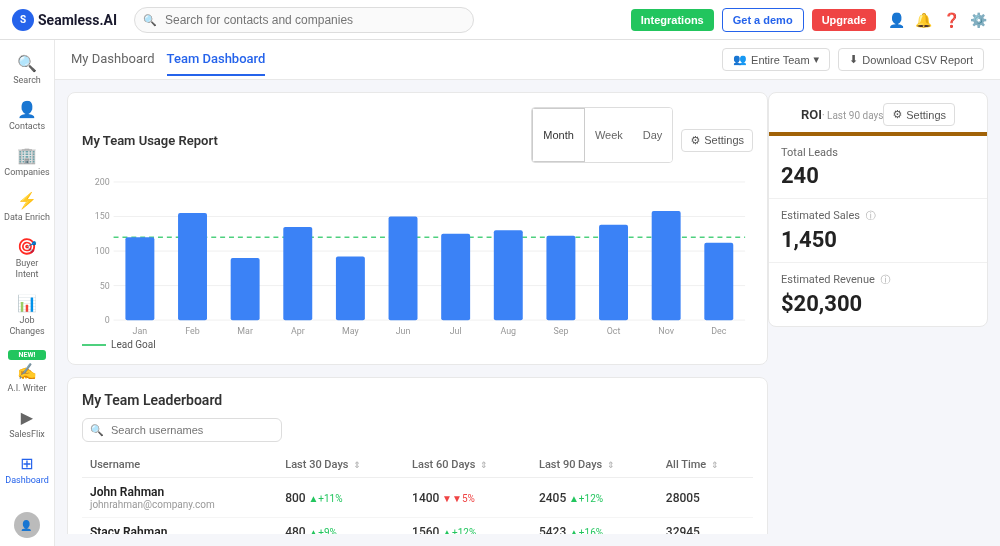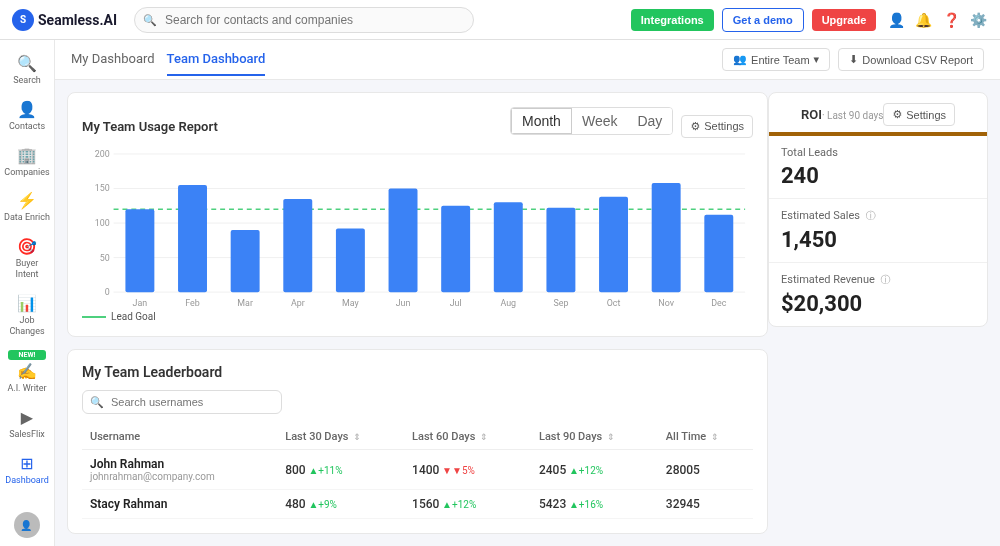--- a/index.html
+++ b/index.html
@@ -50,21 +50,21 @@
     .right-panel { width: 220px; flex-shrink: 0; display: flex; flex-direction: column; gap: 10px; }
 
     
     .card { background: #fff; border-radius: 8px; border: 1px solid #e8e8e8; }
 
     
     .chart-card { padding: 14px; }
     .chart-title { font-size: 13px; font-weight: 600; color: #333; }
     .settings-btn { border: 1px solid #ddd; background: #fff; border-radius: 4px; padding: 4px 8px; font-size: 11px; color: #555; cursor: pointer; display: flex; align-items: center; gap: 4px; }
     .period-toggle { display: flex; border: 1px solid #ddd; border-radius: 4px; overflow: hidden; margin-bottom: 10px; align-self: flex-end; }
-    .period-btn { padding: 4px 10px; font-size: 14px; border: none; background: #fff; cursor: pointer; color: #666; }
+    .period-btn { padding: 20px 10px; font-size: 11px; border: none; background: #fff; cursor: pointer; color: #666; }
     .period-btn.active { background: #fff; color: #333; border: 1px solid #ccc; }
 
     
     .chart-area { position: relative; height: 160px; }
     .lead-goal-legend { display: flex; align-items: center; gap: 5px; margin-top: 6px; }
     .legend-dash { width: 24px; height: 2px; background: #22c55e; opacity: 0.8; border-top: 2px dashed #22c55e; }
     .legend-label { font-size: 10px; color: #555; }
 
     
     .leaderboard-card { padding: 14px; }

